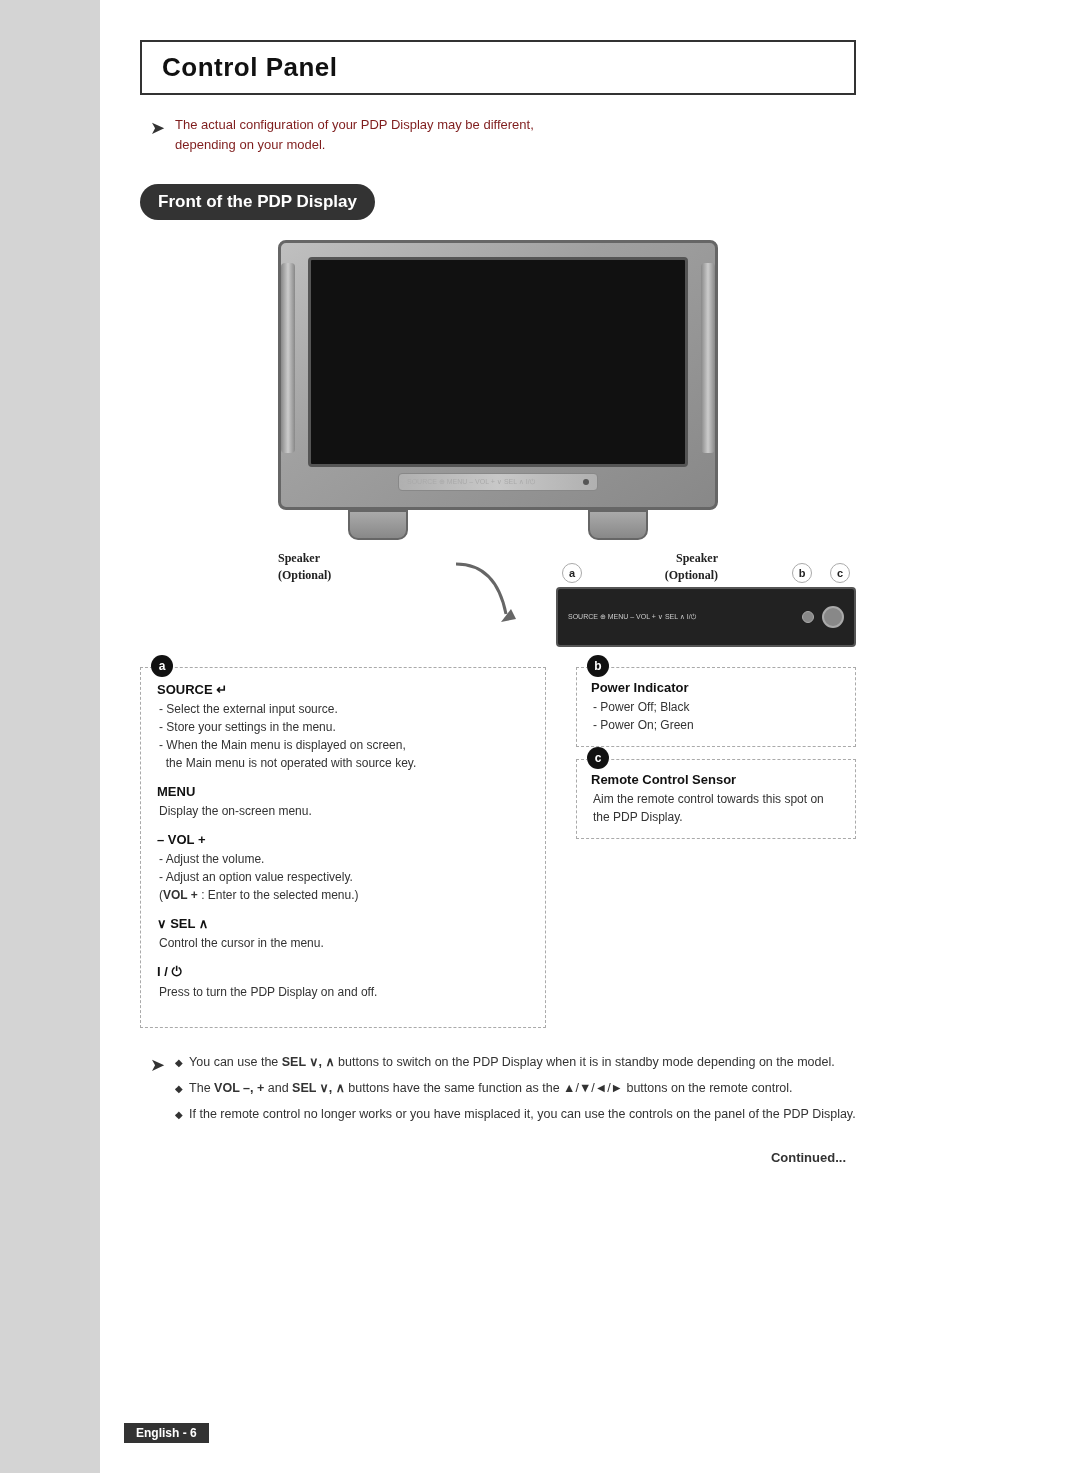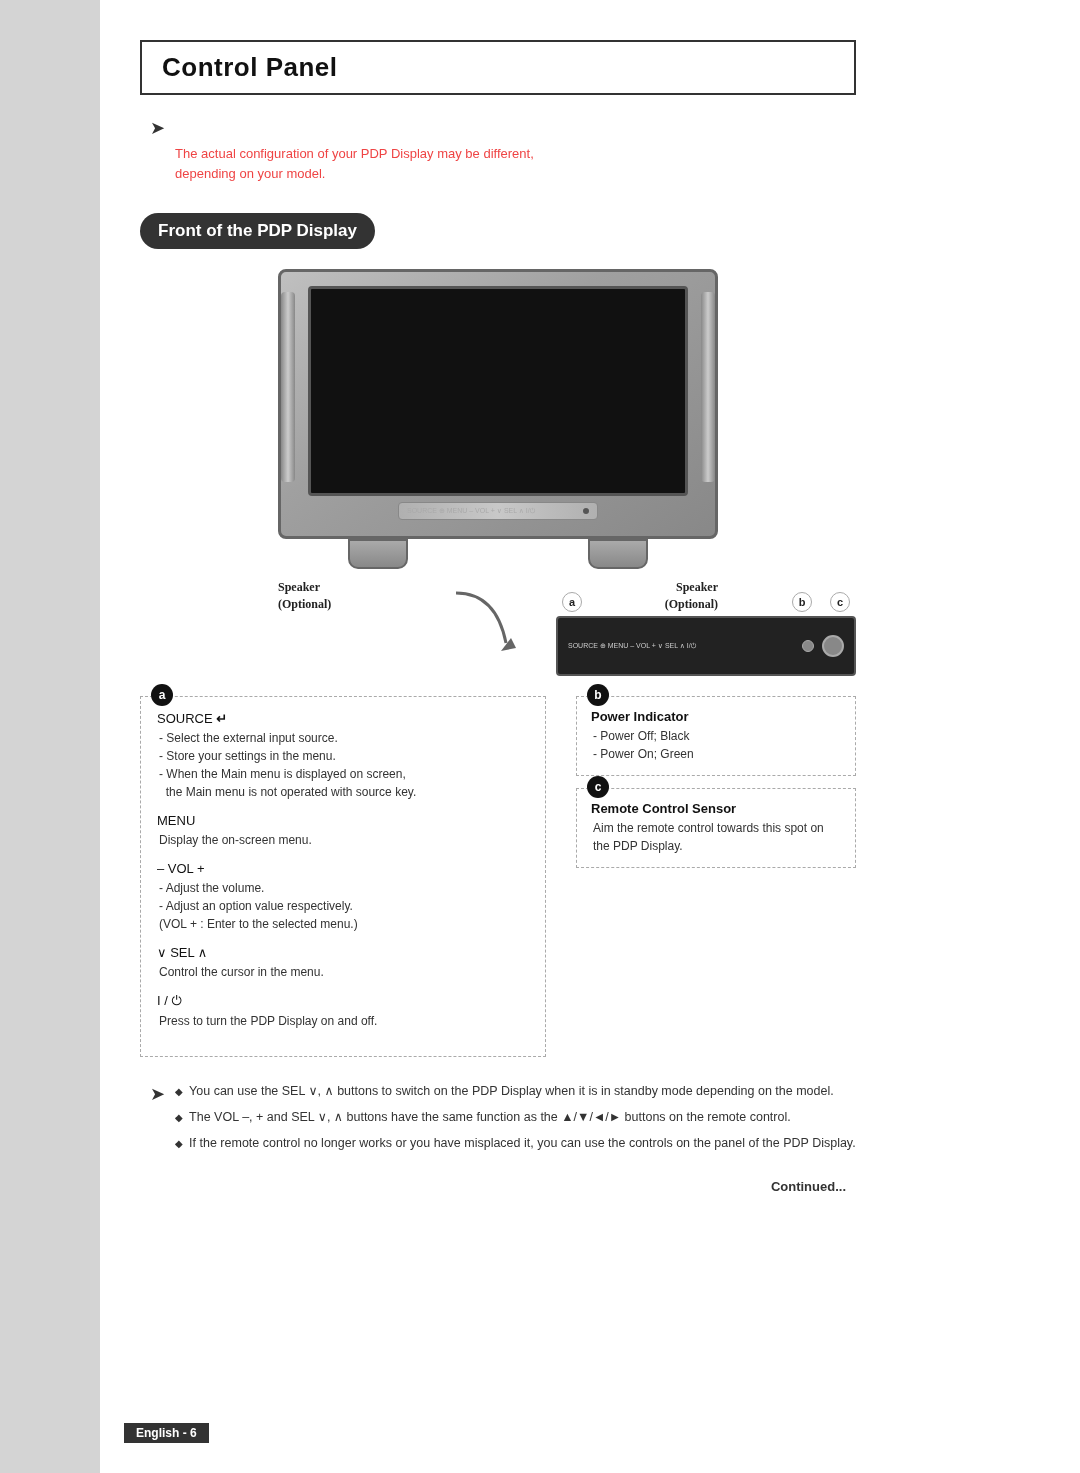--- a/index.html
+++ b/index.html
@@ -57,23 +57,22 @@
       padding-left: 10px;
     }
     .arrow-icon {
       font-size: 18px;
       color: #333;
       margin-right: 10px;
       margin-top: 2px;
     }
     .note-text {
       font-size: 13px;
-      color: #ef4444;
+      color: #7f1d1d;
       line-height: 1.5;
-      margin-top: 29px;
     }
 
     
     .section-title-bar {
       background: #333;
       padding: 8px 18px;
       display: inline-block;
       margin-bottom: 20px;
       border-radius: 20px;
     }
@@ -305,21 +304,21 @@
     }
     .bottom-notes-list li::before {
       content: '◆';
       position: absolute;
       left: 0;
       font-size: 10px;
       color: #333;
       top: 3px;
     }
     strong {
-      font-weight: 400;
+      font-weight: 700;
       text-align: center;
     }
 
     
     .continued-text {
       text-align: right;
       font-size: 13px;
       color: #333;
       margin-top: 20px;
       padding-right: 10px;

